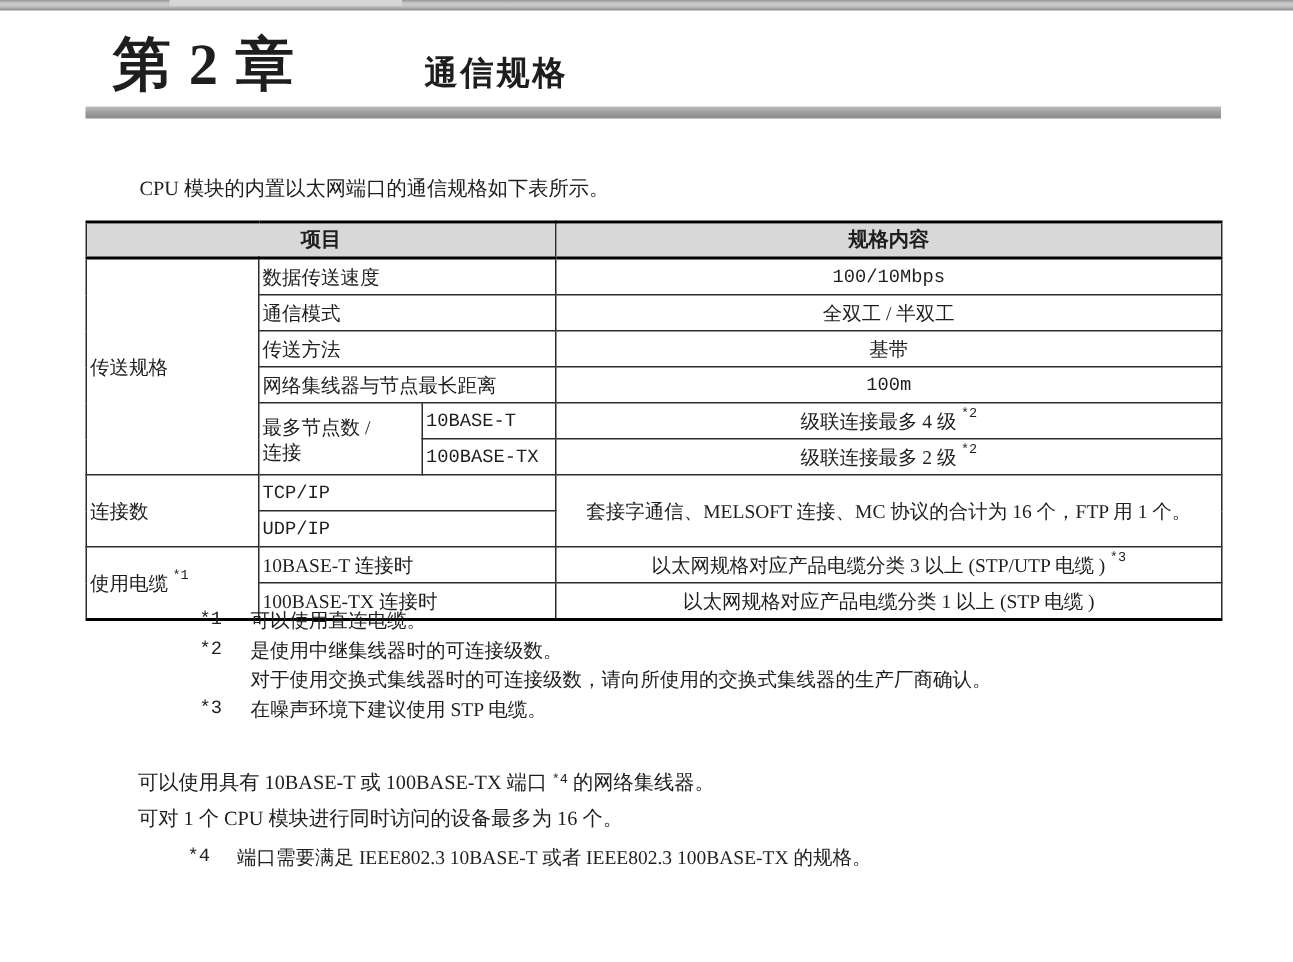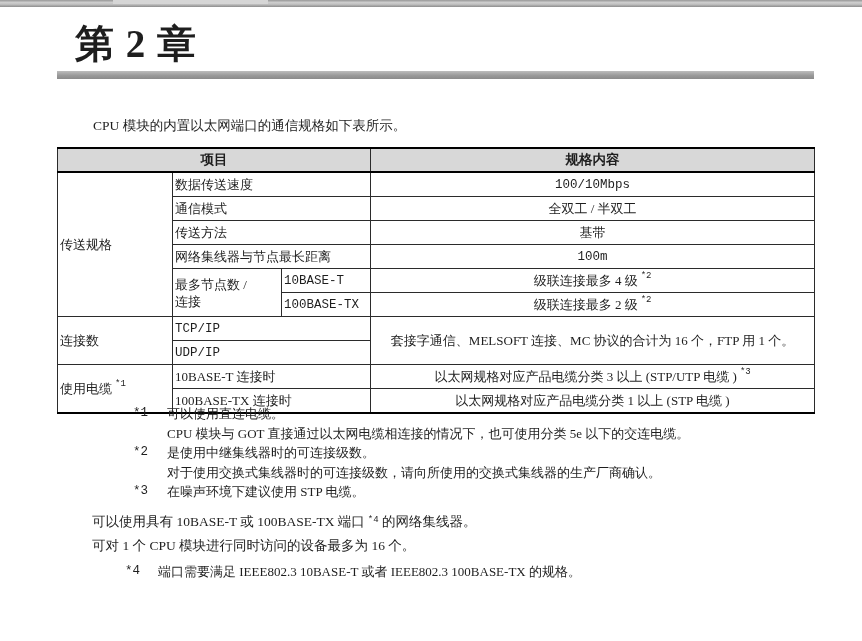--- a/index.html
+++ b/index.html
@@ -56,20 +56,21 @@
 </style>
 </head>
 <body>
 
 <div class="top-bar">
   <div class="top-bar-seg"></div>
 </div>
 
 <div class="title-row">
   <span class="chapter-num">第 2 章</span>
+  <span class="chapter-title">通信规格</span>
 </div>
 <div class="title-rule"></div>
 
 <div class="intro">CPU 模块的内置以太网端口的通信规格如下表所示。</div>
 
 <table class="spec">
   <colgroup>
     <col style="width:115px">
       <col style="width:109px">
       <col style="width:89px">
@@ -129,21 +130,20 @@
       <td class="c">以太网规格对应产品电缆分类 1 以上 (STP 电缆 )</td>
     </tr>
   </tbody>
 </table>
 
 <div class="footnotes">
   <div class="fn">
     <div class="fn-marker">*1</div>
     <div class="fn-body">
       <div>可以使用直连电缆。</div>
-      <div>CPU 模块与 GOT 直接通过以太网电缆相连接的情况下，也可使用分类 5e 以下的交连电缆。</div>
     </div>
   </div>
   <div class="fn">
     <div class="fn-marker">*2</div>
     <div class="fn-body">
       <div>是使用中继集线器时的可连接级数。</div>
       <div>对于使用交换式集线器时的可连接级数，请向所使用的交换式集线器的生产厂商确认。</div>
     </div>
   </div>
   <div class="fn">

